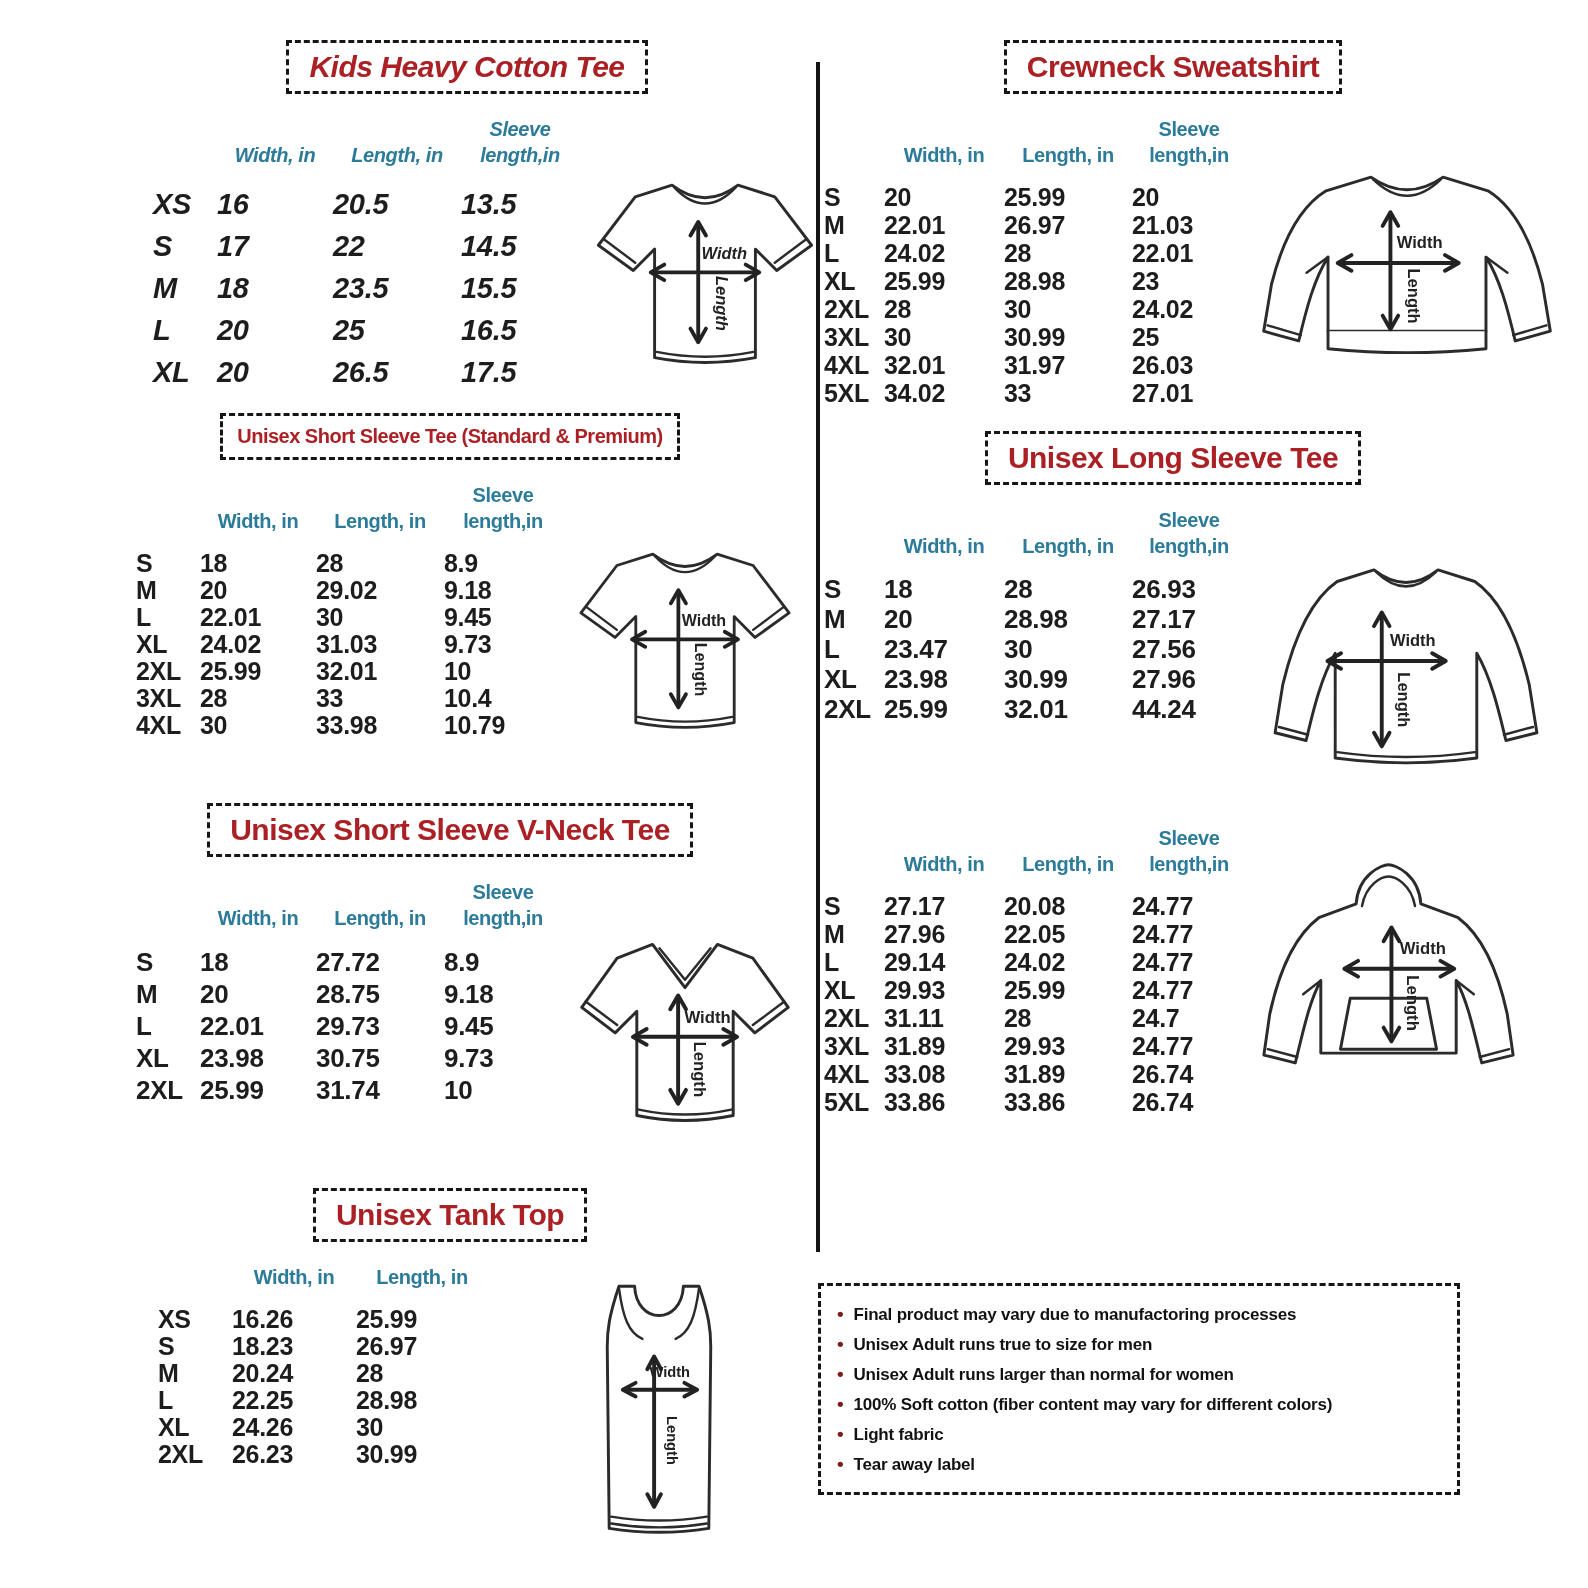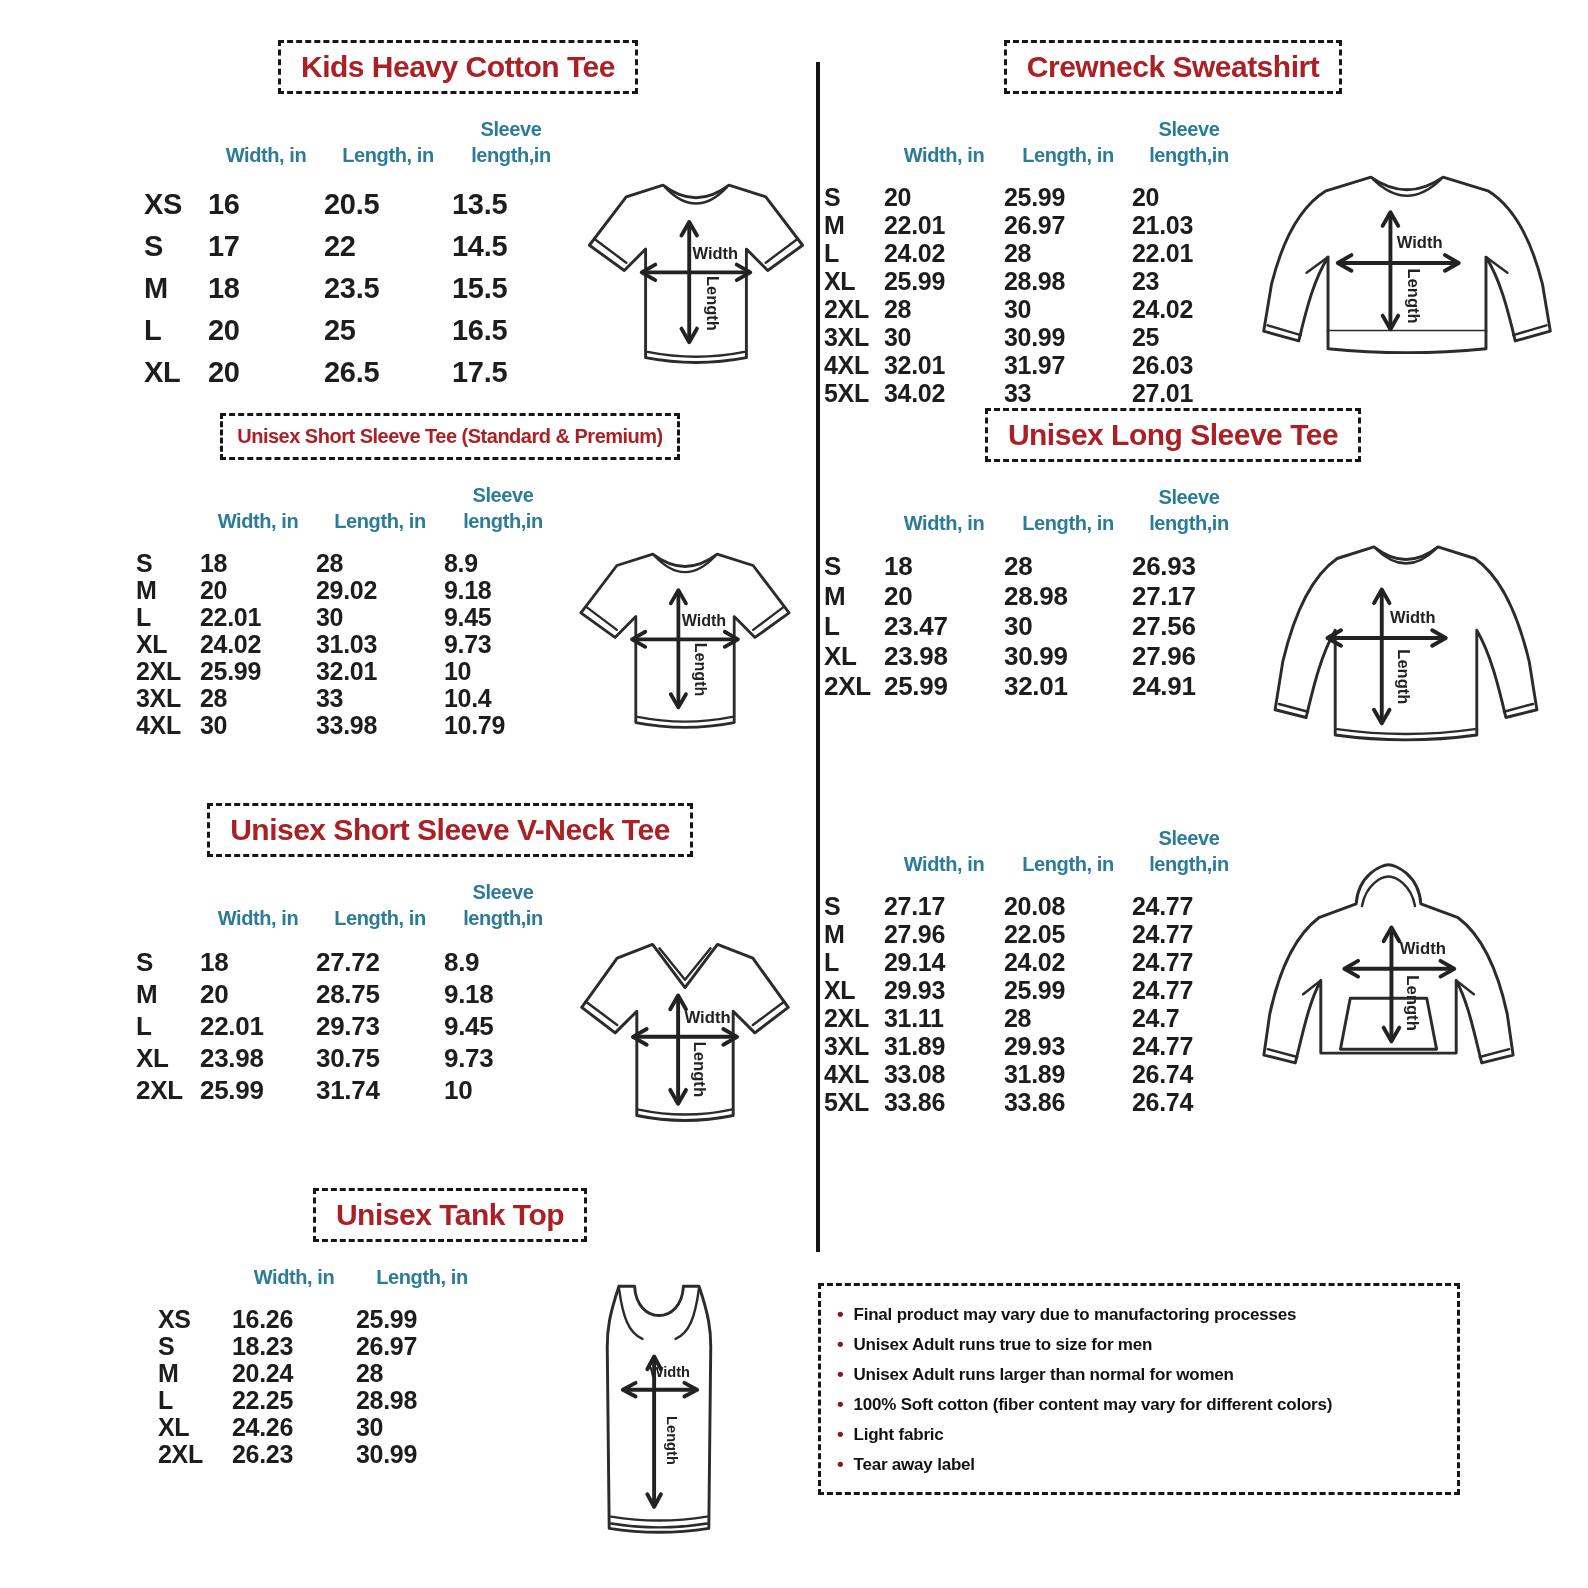--- a/index.html
+++ b/index.html
@@ -53,21 +53,21 @@
   }
   .notes-box ul{list-style:none;margin:0;padding:0;}
   .notes-box li{display:flex;align-items:baseline;font-size:17px;line-height:29px;white-space:nowrap;letter-spacing:-0.2px;color:#121212;}
   .dot{color:var(--maroon);margin-right:10px;font-size:19px;}
 </style>
 </head>
 <body>
 
 <div class="divider"></div>
 
-<section class="panel s-left rh42" style="left:108px;top:40px;width:700px;">
+<section class="panel s-left rh42" style="left:117px;top:40px;width:700px;font-style:italic;">
   <div class="title-box">
     <span>Kids Heavy Cotton Tee</span>
   </div>
   <div class="content">
     <div class="table">
       <div class="thead">
           <span class="hcell"></span>
           <span class="hcell">Width, in</span>
           <span class="hcell">Length, in</span>
           <span class="hcell">Sleeve
@@ -289,21 +289,21 @@
         <path class="arrow" d="M76,126 L184,126"></path>
         <path class="arrow" d="M88,118 L74,126 L88,134"></path>
         <path class="arrow" d="M172,118 L186,126 L172,134"></path>
       </g>
       <text class="g-text" x="150" y="112" text-anchor="middle">Width</text>
       <text class="g-text" x="141" y="158" text-anchor="middle" transform="rotate(90 141 158)">Length</text>
     </svg>
   </div>
 </section>
 
-<section class="panel s-right rh30" style="left:820px;top:408px;width:706px;">
+<section class="panel s-right rh30" style="left:820px;top:431px;width:706px;">
   <div class="title-box">
     <span>Unisex Long Sleeve Tee</span>
   </div>
   <div class="content">
     <div class="table">
       <div class="thead">
           <span class="hcell"></span>
           <span class="hcell">Width, in</span>
           <span class="hcell">Length, in</span>
           <span class="hcell">Sleeve
@@ -331,21 +331,21 @@
           <div class="trow">
             <span class="cell size">XL</span>
             <span class="cell">23.98</span>
             <span class="cell">30.99</span>
             <span class="cell">27.96</span>
           </div>
           <div class="trow">
             <span class="cell size">2XL</span>
             <span class="cell">25.99</span>
             <span class="cell">32.01</span>
-            <span class="cell">24.91</span>
+            <span class="cell">44.24</span>
           </div>
         </div>
     </div>
     <svg class="garment" width="320" height="257" viewBox="0 0 330 265" style="margin-top:40px;">
       <path class="g-out" d="M132,38 L94,50 C68,68 50,106 38,156 L30,206 L62,214 C70,180 78,148 92,124 L92,232 Q165,242 238,232 L238,124 C252,148 260,180 268,214 L300,206 L292,156 C280,106 262,68 236,50 L198,38 Q165,64 132,38 Z"></path>
       <path class="g-det" d="M134,40 Q165,70 196,40"></path>
       <path class="g-det" d="M34,200 L64,208"></path>
       <path class="g-det" d="M296,200 L266,208"></path>
       <path class="g-det" d="M94,226 Q165,236 236,226"></path>
       <g>

